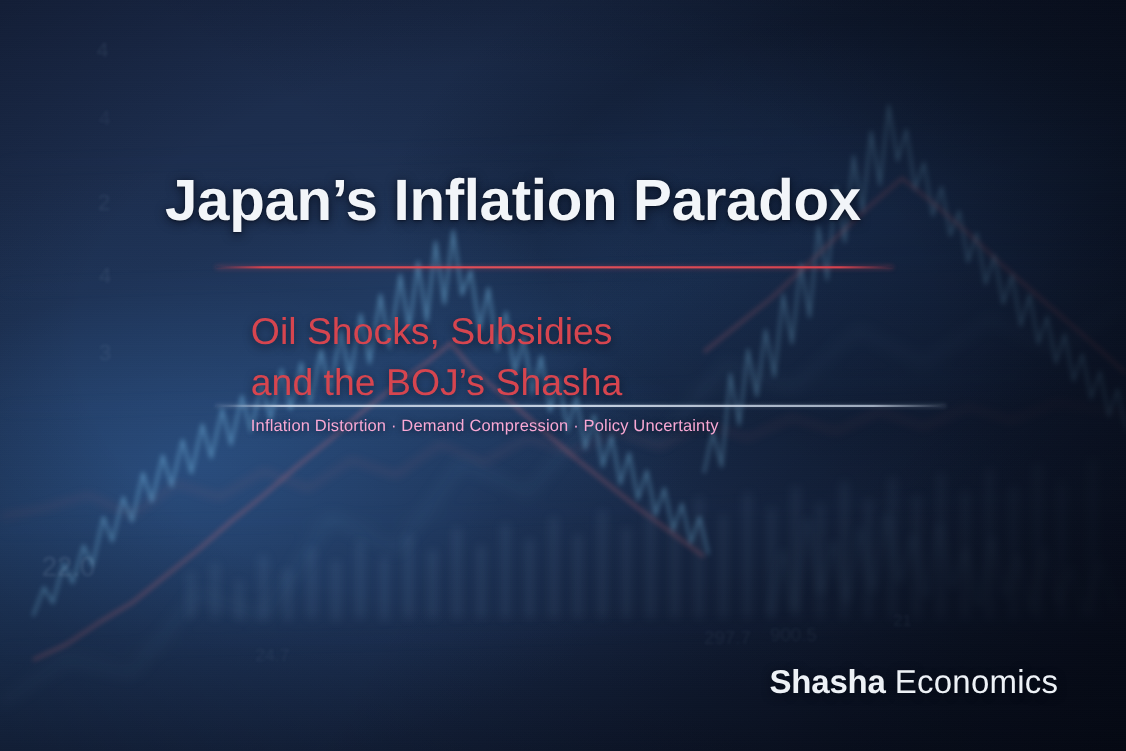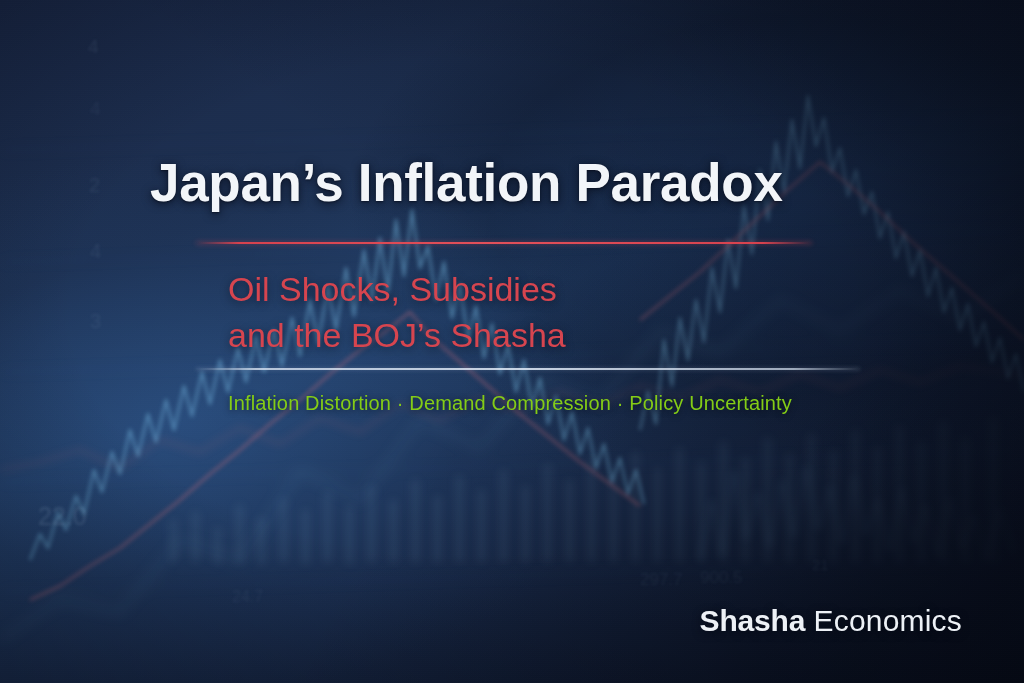--- a/index.html
+++ b/index.html
@@ -92,43 +92,43 @@
     left: 196px;
     top: 242px;
     width: 616px;
     height: 2px;
     background: linear-gradient(90deg, rgba(214,60,70,0.05) 0%, #d6424e 7%, #e2505a 48%, #d6424e 92%, rgba(214,60,70,0.08) 100%);
     box-shadow: 0 0 5px rgba(226,80,90,0.45);
   }
   .subtitle {
     position: absolute;
     left: 228px;
-    top: 266px;
+    top: 279px;
     font-size: 34px;
     font-weight: normal;
     color: #d6454f;
     line-height: 46px;
     text-shadow: 0 2px 8px rgba(6,12,24,0.55);
     white-space: nowrap;
   }
   .rule-light {
     position: absolute;
     left: 196px;
     top: 368px;
     width: 664px;
     height: 2px;
     background: linear-gradient(90deg, rgba(210,222,238,0.06) 0%, rgba(216,227,242,0.80) 9%, rgba(222,232,245,0.88) 50%, rgba(212,224,240,0.72) 90%, rgba(205,218,236,0.06) 100%);
     box-shadow: 0 0 4px rgba(190,210,235,0.28);
   }
   .tagline {
     position: absolute;
     left: 228px;
-    top: 392px;
-    font-size: 20px;
-    color: #84cc16;
+    top: 379px;
+    font-size: 15px;
+    color: #f9a8d4;
     letter-spacing: 0.15px;
     text-shadow: 0 1px 6px rgba(6,12,24,0.6);
     white-space: nowrap;
   }
   .brand {
     position: absolute;
     right: 62px;
     top: 604px;
     font-size: 30px;
     color: #edf1f6;

